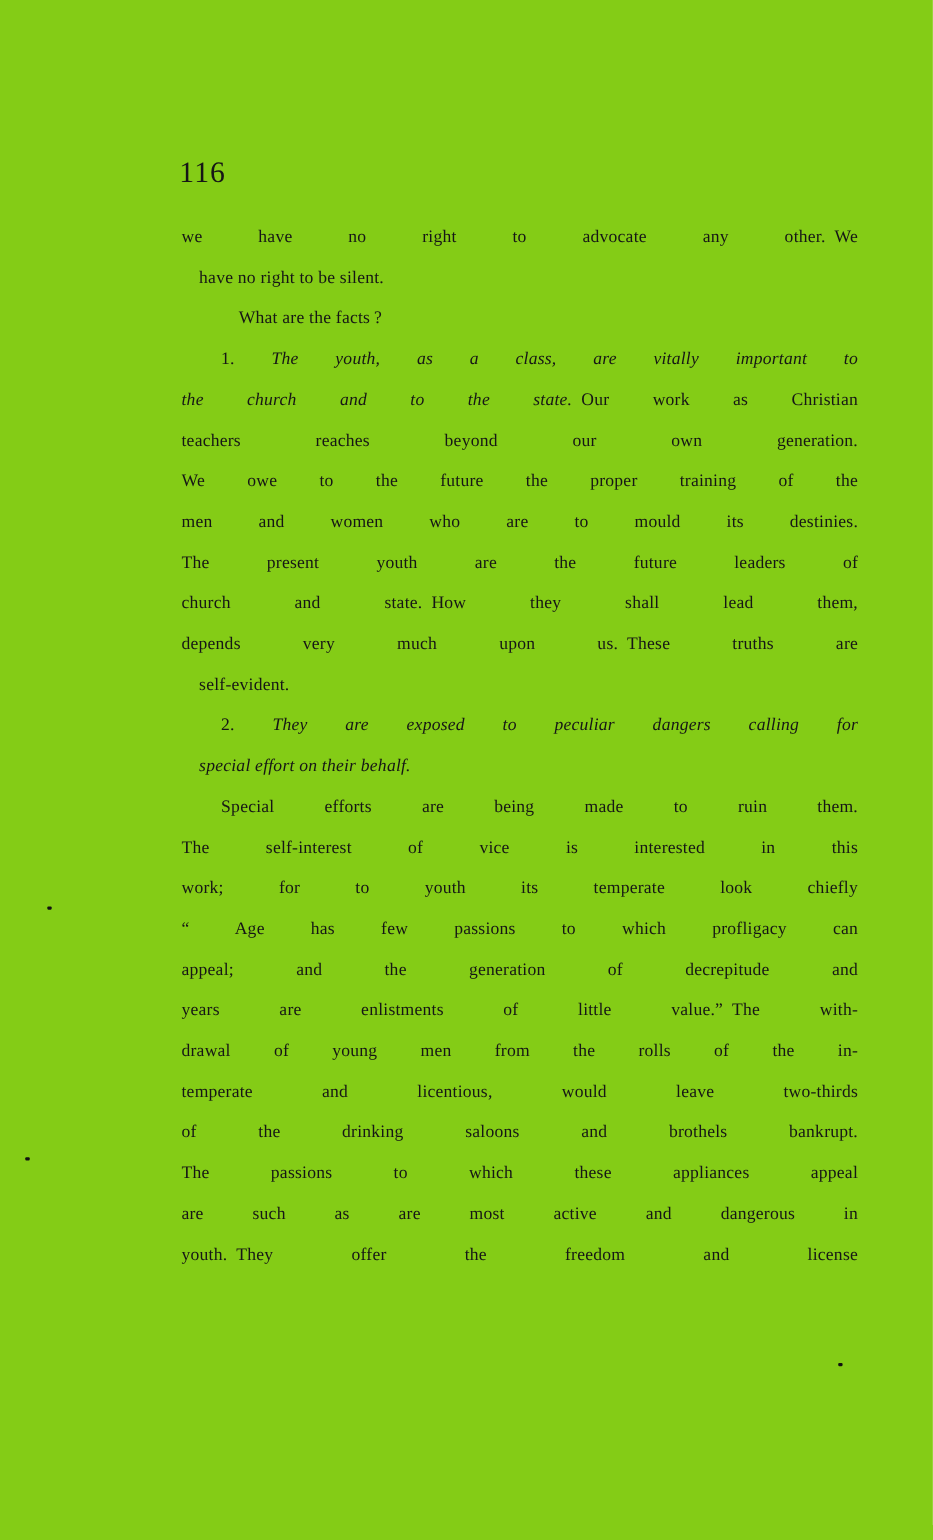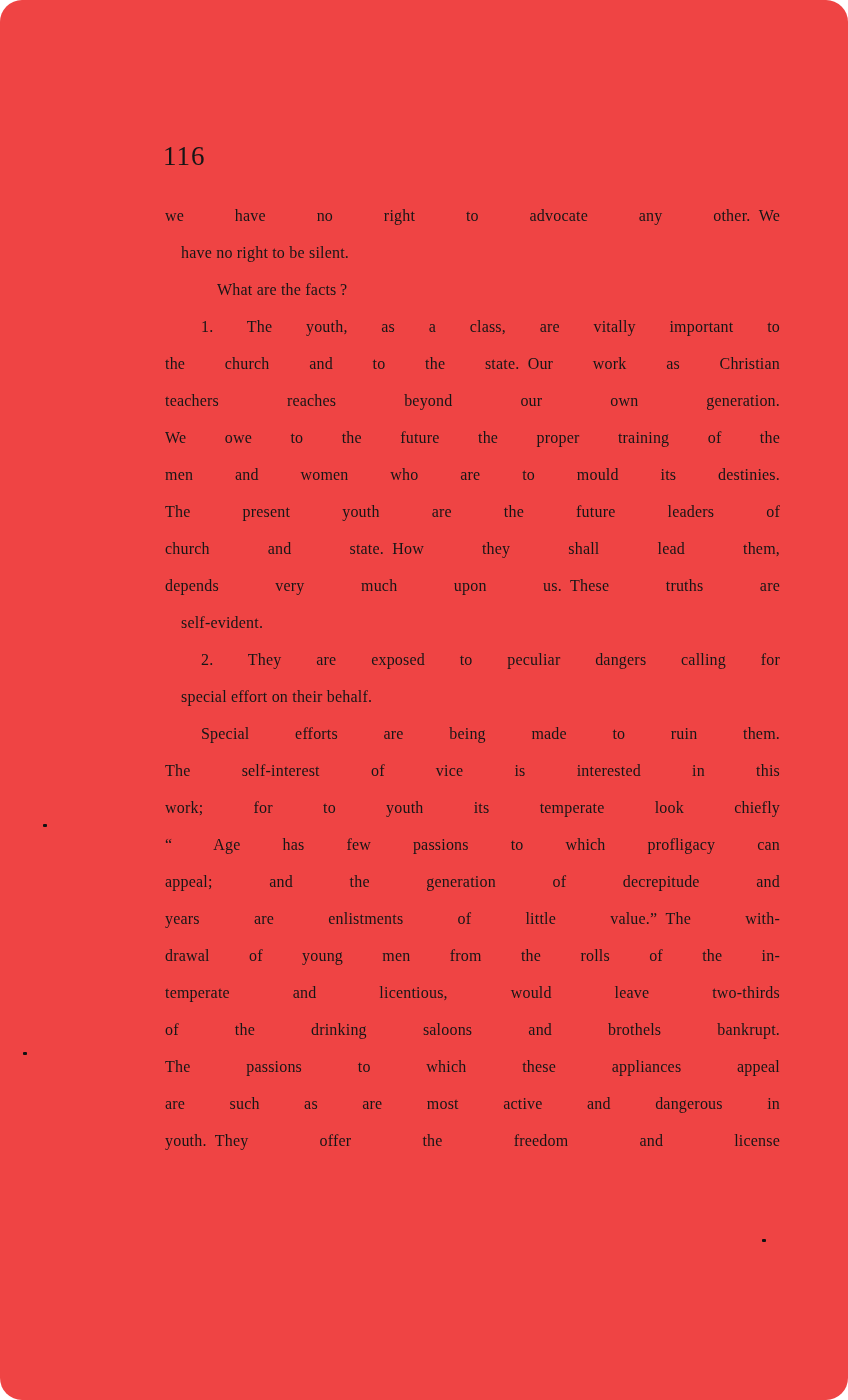--- a/index.html
+++ b/index.html
@@ -4,21 +4,21 @@
 <style>
   html, body { margin: 0; padding: 0; }
   body {
     width: 848px; height: 1400px;
     background: #ffffff;
     position: relative;
     font-family: "Liberation Serif", serif;
     color: #161616;
     overflow: hidden;
   }
-  .scan-page { position: absolute; inset: 0; background: #ef4444; border-radius: 22px; }
+  .scan-page { position: absolute; inset: 0; background: #84cc16; }
 
   .page-number {
     position: absolute;
     left: 163px; top: 141px;
     font-size: 27px;
     letter-spacing: 1px;
   }
   .running-head {
     position: absolute;
     left: 165px; top: 143px;
@@ -41,21 +41,21 @@
     line-height: 37px;
     font-size: 16px;
     text-align: justify;
     text-align-last: justify;
     overflow: hidden;
     white-space: normal;
     letter-spacing: 0.2px;
   }
   .line.last { text-align-last: left; margin-left: 16px; }
   .line.indent { text-indent: 36px; }
-  .italic { }
+  .italic { font-style: italic; }
   .roman { font-style: normal; }
 
   .speck {
     position: absolute;
     width: 4px; height: 3px;
     background: #111;
     border-radius: 1px;
   }
 </style>
 </head>

